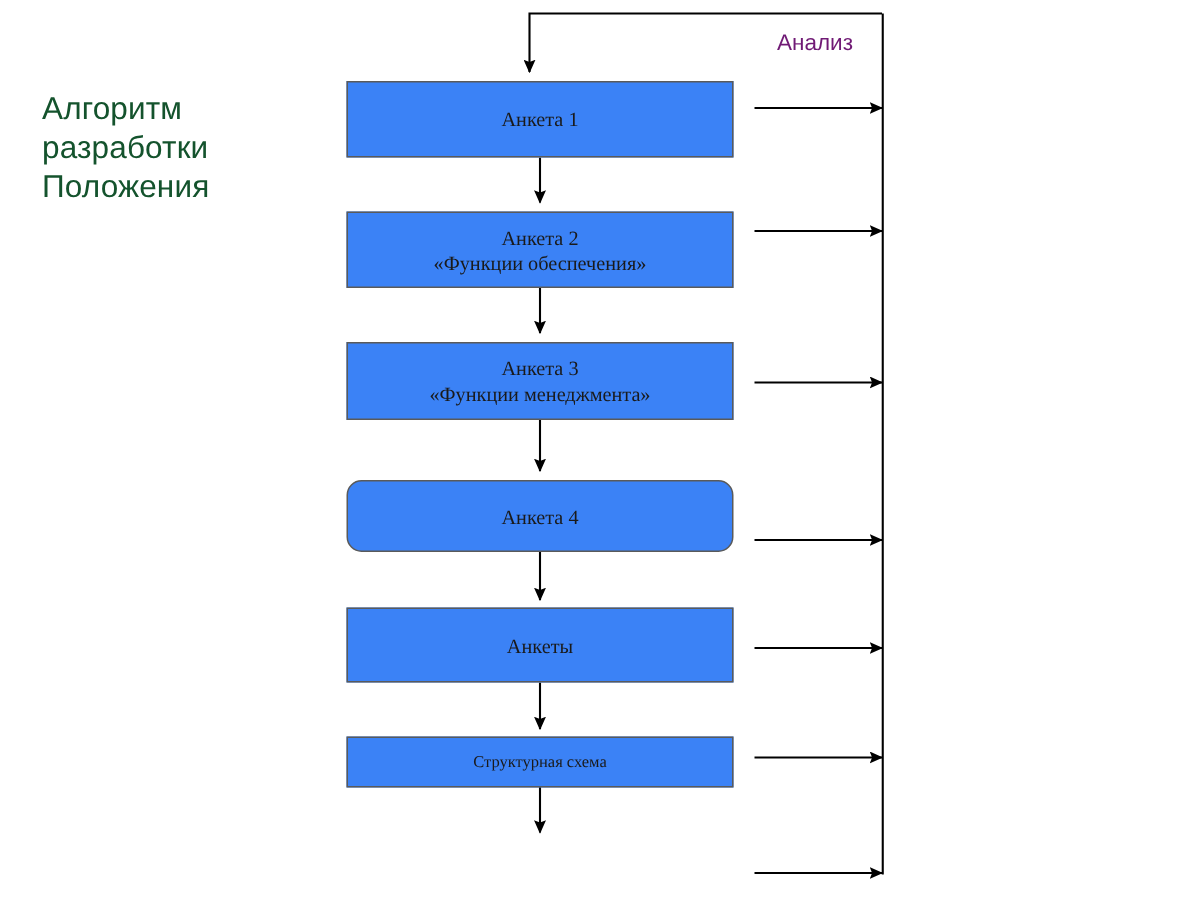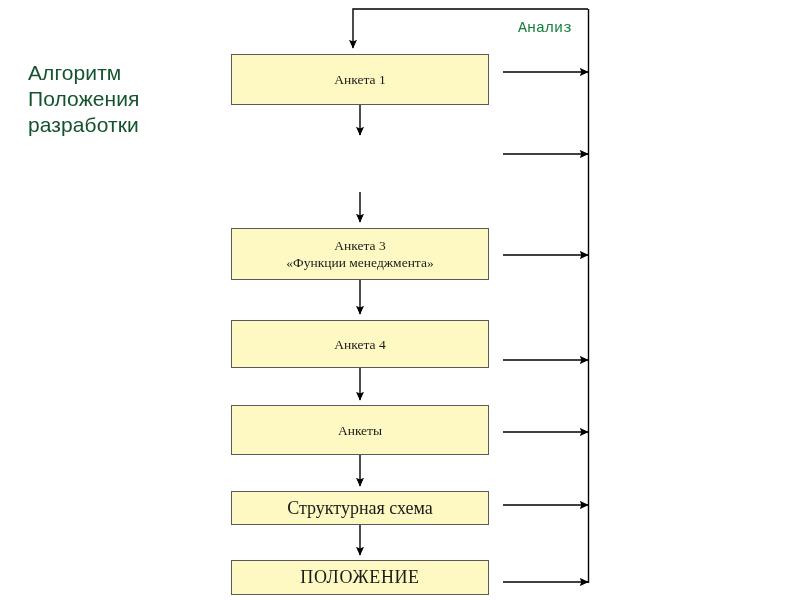--- a/index.html
+++ b/index.html
@@ -36,53 +36,53 @@
     font-size: 21px;
     line-height: 26px;
     color: #14532d;
     letter-spacing: 0.1px;
   }
   .title-block .tline { display: block; white-space: nowrap; }
   .node-box {
     position: absolute;
     box-sizing: border-box;
     border: 1px solid #5a5a5a;
-    background: #fef9c3;
+    background: #3b82f6;
     display: flex;
     flex-direction: column;
     align-items: center;
     justify-content: center;
     font-family: "Liberation Serif", serif;
     font-size: 13.5px;
     line-height: 17px;
     color: #1a1a1a;
     text-align: center;
   }
   .node-box .nline { display: block; white-space: nowrap; }
-  .node-box.single { font-size: 18px; }
+  .node-box.single { font-size: 11px; }
   .node-box.caps .nline { letter-spacing: 0.6px; }
   .analysis-label {
     position: absolute;
     left: 518px;
     top: 20px;
-    font-family: Liberation Mono, monospace;
+    font-family: Liberation Sans, sans-serif;
     font-size: 15px;
-    color: #15803d;
+    color: #701a75;
     white-space: nowrap;
   }
 </style>
 </head>
 <body>
 
 <div id="diagram-root">
 
   <div class="title-block">
     <span class="tline">Алгоритм</span>
+    <span class="tline">разработки</span>
     <span class="tline">Положения</span>
-    <span class="tline">разработки</span>
   </div>
 
   <svg class="svg-layer" viewBox="0 0 800 600">
     <defs>
       <marker id="arrowhead" markerWidth="9" markerHeight="8" refX="8.2" refY="4" orient="auto" markerUnits="userSpaceOnUse">
         <path d="M0,0 L9,4 L0,8 L1.6,4 Z" fill="#000000"></path>
       </marker>
     </defs>
 
     <g>
@@ -110,35 +110,36 @@
       <line x1="503" y1="582" x2="588" y2="582" stroke="#000000" stroke-width="1.4" marker-end="url(#arrowhead)"></line>
     </g>
   </svg>
 
   <div class="analysis-label">Анализ</div>
 
   <div class="node-box" style="left:231px; top:54px; width:258px; height:51px;">
     <span class="nline">Анкета 1</span>
   </div>
 
+  <div class="node-box" style="left:231px; top:141px; width:258px; height:51px;">
+    <span class="nline">Анкета 2</span>
+    <span class="nline">«Функции обеспечения»</span>
+  </div>
 
   <div class="node-box" style="left:231px; top:228px; width:258px; height:52px;">
     <span class="nline">Анкета 3</span>
     <span class="nline">«Функции менеджмента»</span>
   </div>
 
-  <div class="node-box" style="left:231px; top:320px; width:258px; height:48px;">
+  <div class="node-box" style="left:231px; top:320px; width:258px; height:48px;border-radius:10px;">
     <span class="nline">Анкета 4</span>
   </div>
 
   <div class="node-box" style="left:231px; top:405px; width:258px; height:50px;">
     <span class="nline">Анкеты</span>
   </div>
 
   <div class="node-box single" style="left:231px; top:491px; width:258px; height:34px;">
     <span class="nline">Структурная схема</span>
   </div>
 
-  <div class="node-box single caps" style="left:231px; top:560px; width:258px; height:35px;">
-    <span class="nline">ПОЛОЖЕНИЕ</span>
-  </div>
 
 </div>
 
 </body></html>

